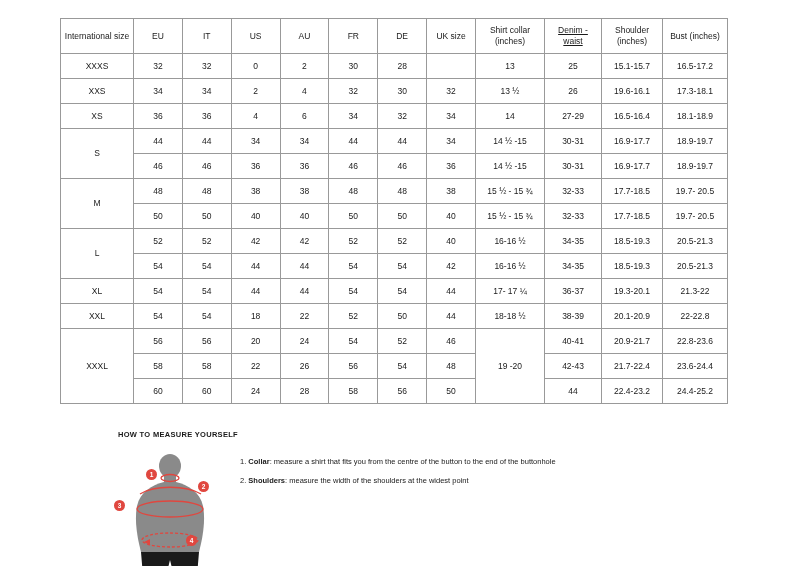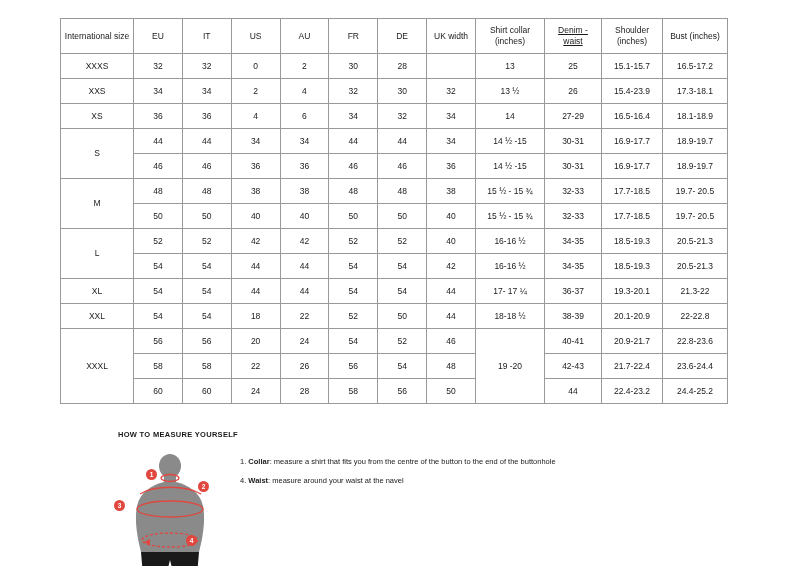--- a/index.html
+++ b/index.html
@@ -122,21 +122,21 @@
   <table class="size-table">
     <thead>
       <tr>
         <th class="hdr-intl">International size</th>
         <th>EU</th>
         <th>IT</th>
         <th>US</th>
         <th>AU</th>
         <th>FR</th>
         <th>DE</th>
-        <th>UK width</th>
+        <th>UK size</th>
         <th class="hdr-collar">Shirt collar (inches)</th>
         <th class="hdr-denim">Denim - waist</th>
         <th class="hdr-shoulder">Shoulder (inches)</th>
         <th class="hdr-bust">Bust (inches)</th>
       </tr>
     </thead>
     <tbody id="table-body">
         <tr>
           <td>XXXS</td>
           <td>32</td>
@@ -155,21 +155,21 @@
           <td>XXS</td>
           <td>34</td>
           <td>34</td>
           <td>2</td>
           <td>4</td>
           <td>32</td>
           <td>30</td>
           <td>32</td>
           <td>13 ½</td>
           <td>26</td>
-          <td>15.4-23.9</td>
+          <td>19.6-16.1</td>
           <td>17.3-18.1</td>
         </tr>
         <tr>
           <td>XS</td>
           <td>36</td>
           <td>36</td>
           <td>4</td>
           <td>6</td>
           <td>34</td>
           <td>32</td>
@@ -354,18 +354,18 @@
           <path d="M26 90 L32 87 L32 93 Z" fill="#e0473f"></path>
           <path d="M78 90 L72 87 L72 93 Z" fill="#e0473f"></path>
         </svg>
         <span class="badge badge-1">1</span>
         <span class="badge badge-2">2</span>
         <span class="badge badge-3">3</span>
         <span class="badge badge-4">4</span>
       </div>
       <div class="measure-list" id="measure-list">
           <div class="measure-item"><span class="num">1.</span> <span class="lbl">Collar</span><span class="txt">: measure a shirt that fits you from the centre of the button to the end of the buttonhole</span></div>
-          <div class="measure-item"><span class="num">4.</span> <span class="lbl">Waist</span><span class="txt">: measure around your waist at the navel</span></div>
+          <div class="measure-item"><span class="num">2.</span> <span class="lbl">Shoulders</span><span class="txt">: measure the width of the shoulders at the widest point</span></div>
         </div>
     </div>
   </div>
 
 </div>
 
 </body></html>

